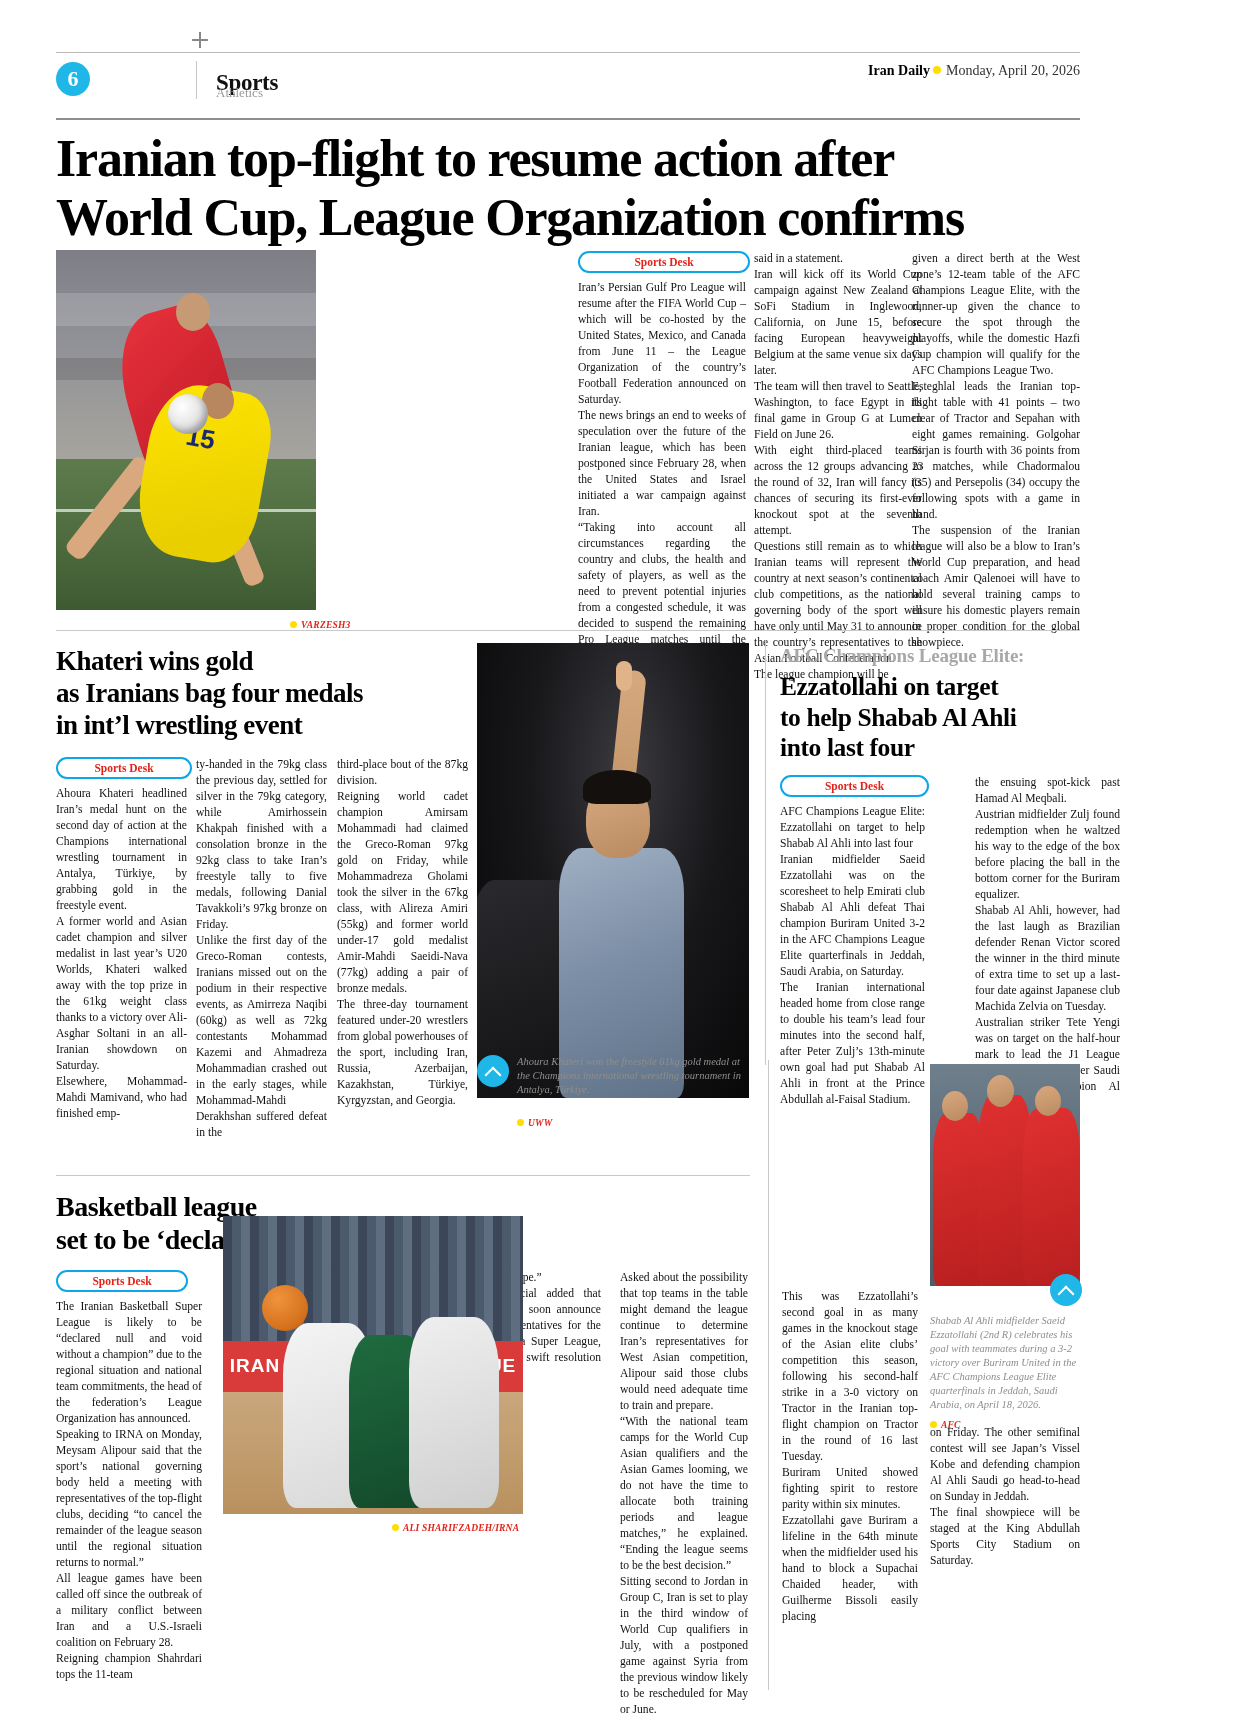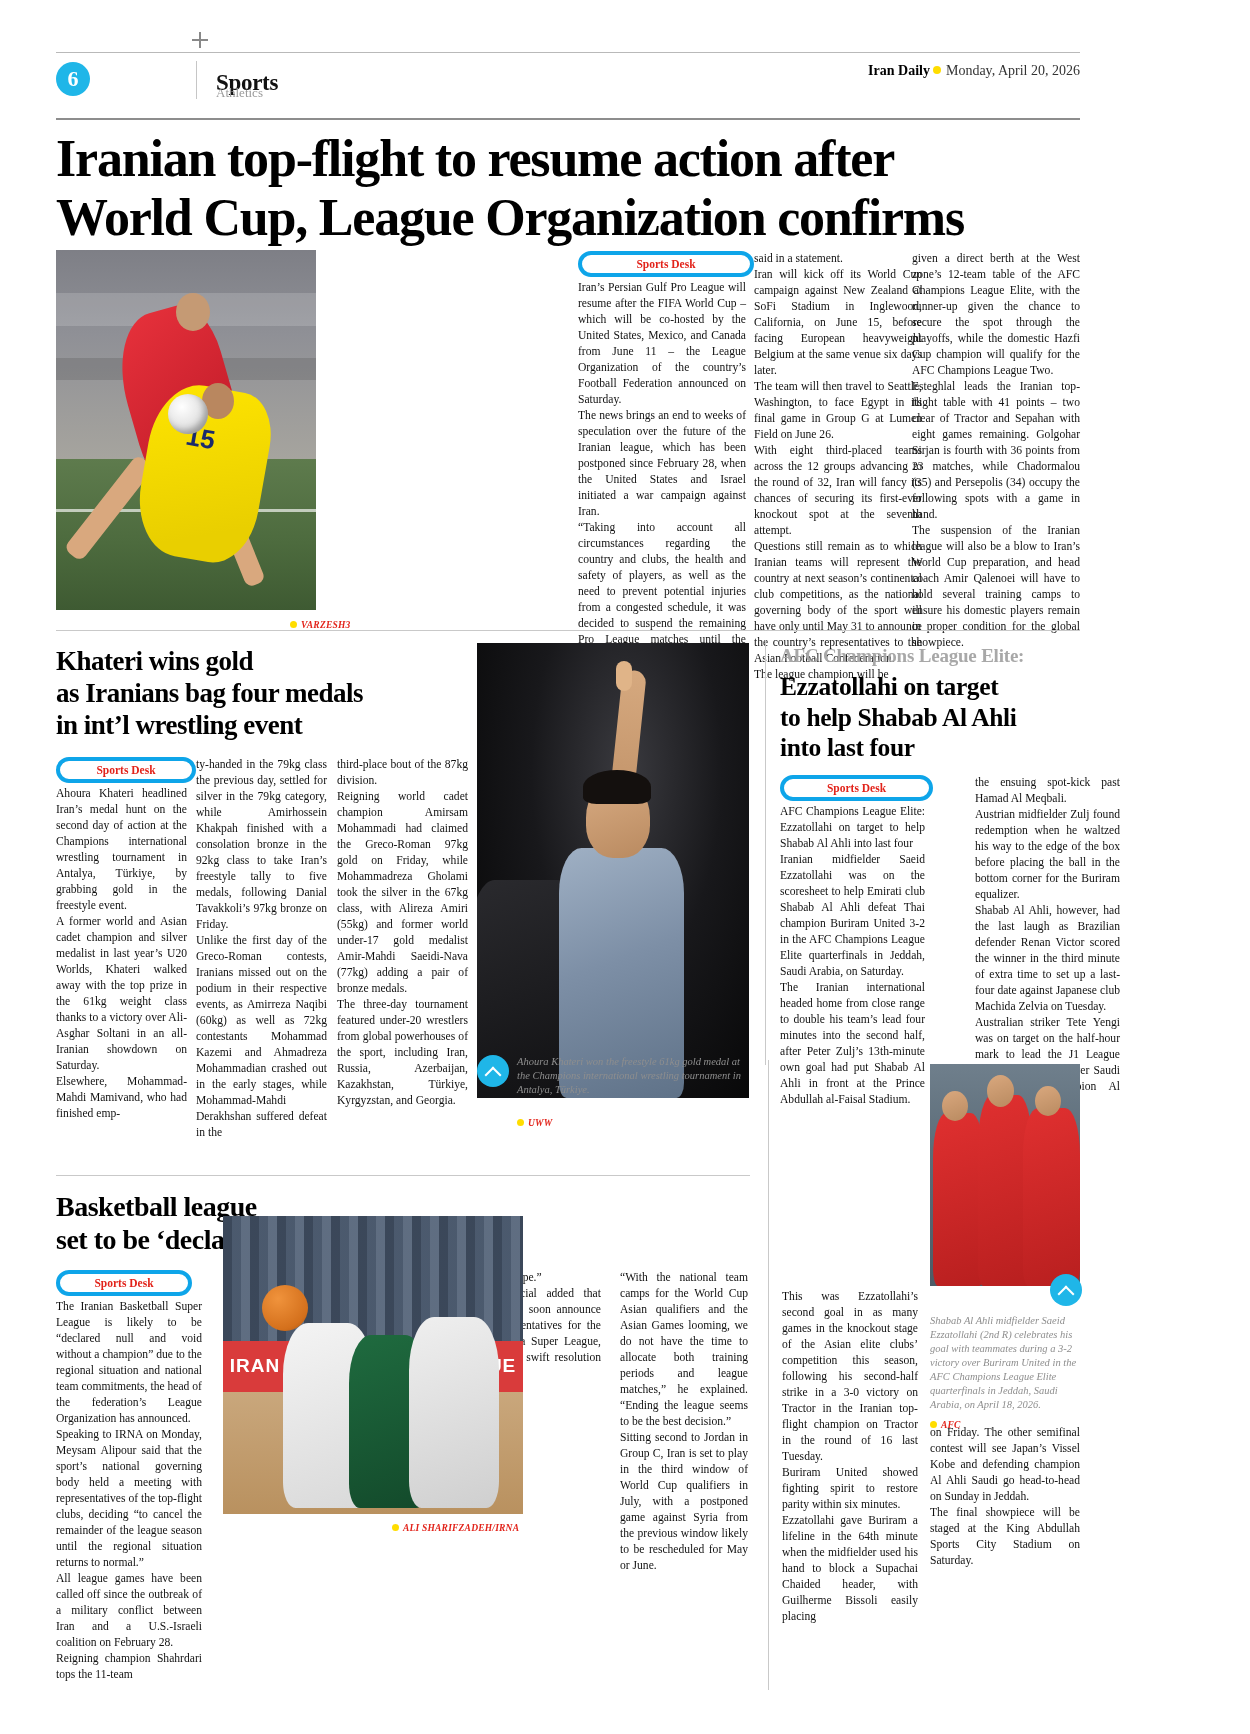--- a/index.html
+++ b/index.html
@@ -328,21 +328,21 @@
     line-height: 1.38;
     text-align: justify;
     color: #111;
     hyphens: auto;
   }
   .col p { margin: 0; text-indent: 0; }
 
   
   .desk-badge {
     display: inline-block;
-    border: 4px solid #0ea5e9;
+    border: 2px solid #0ea5e9;
     border-radius: 14px;
     color: #e2231a;
     font-family: "Liberation Serif", serif;
     font-weight: bold;
     font-size: 11.5px;
     text-align: center;
     padding: 2.5px 0 3px;
     background: #fff;
   }
 
@@ -540,20 +540,21 @@
       <p>“If this decision is finalized, we will not have a</p>
   </div>
   <div class="col" style="left:341px; top:1270px; width:125px;">
     <p>champion, and the league will be declared null and void under the current circumstances,” Alipour said. “We do not have the time to give teams an opportunity to get back into</p>
   </div>
   <div class="col" style="left:476px; top:1270px; width:125px;">
     <p>match shape.”</p>
       <p>The official added that Iran must soon announce its representatives for the West Asia Super League, making a swift resolution necessary.</p>
   </div>
   <div class="col" style="left:620px; top:1270px; width:128px;">
+    <p>Asked about the possibility that top teams in the table might demand the league continue to determine Iran’s representatives for West Asian competition, Alipour said those clubs would need adequate time to train and prepare.</p>
       <p>“With the national team camps for the World Cup Asian qualifiers and the Asian Games looming, we do not have the time to allocate both training periods and league matches,” he explained. “Ending the league seems to be the best decision.”</p>
       <p>Sitting second to Jordan in Group C, Iran is set to play in the third window of World Cup qualifiers in July, with a postponed game against Syria from the previous window likely to be rescheduled for May or June.</p>
   </div>
 
   <div class="photo" id="photo-basketball">
     <div class="crowd"></div>
     <div class="banner">IRAN BASKETBALL LEAGUE</div>
     <div class="court"></div>
     <div class="pl pl-white"></div>
     <div class="pl pl-green"></div>

